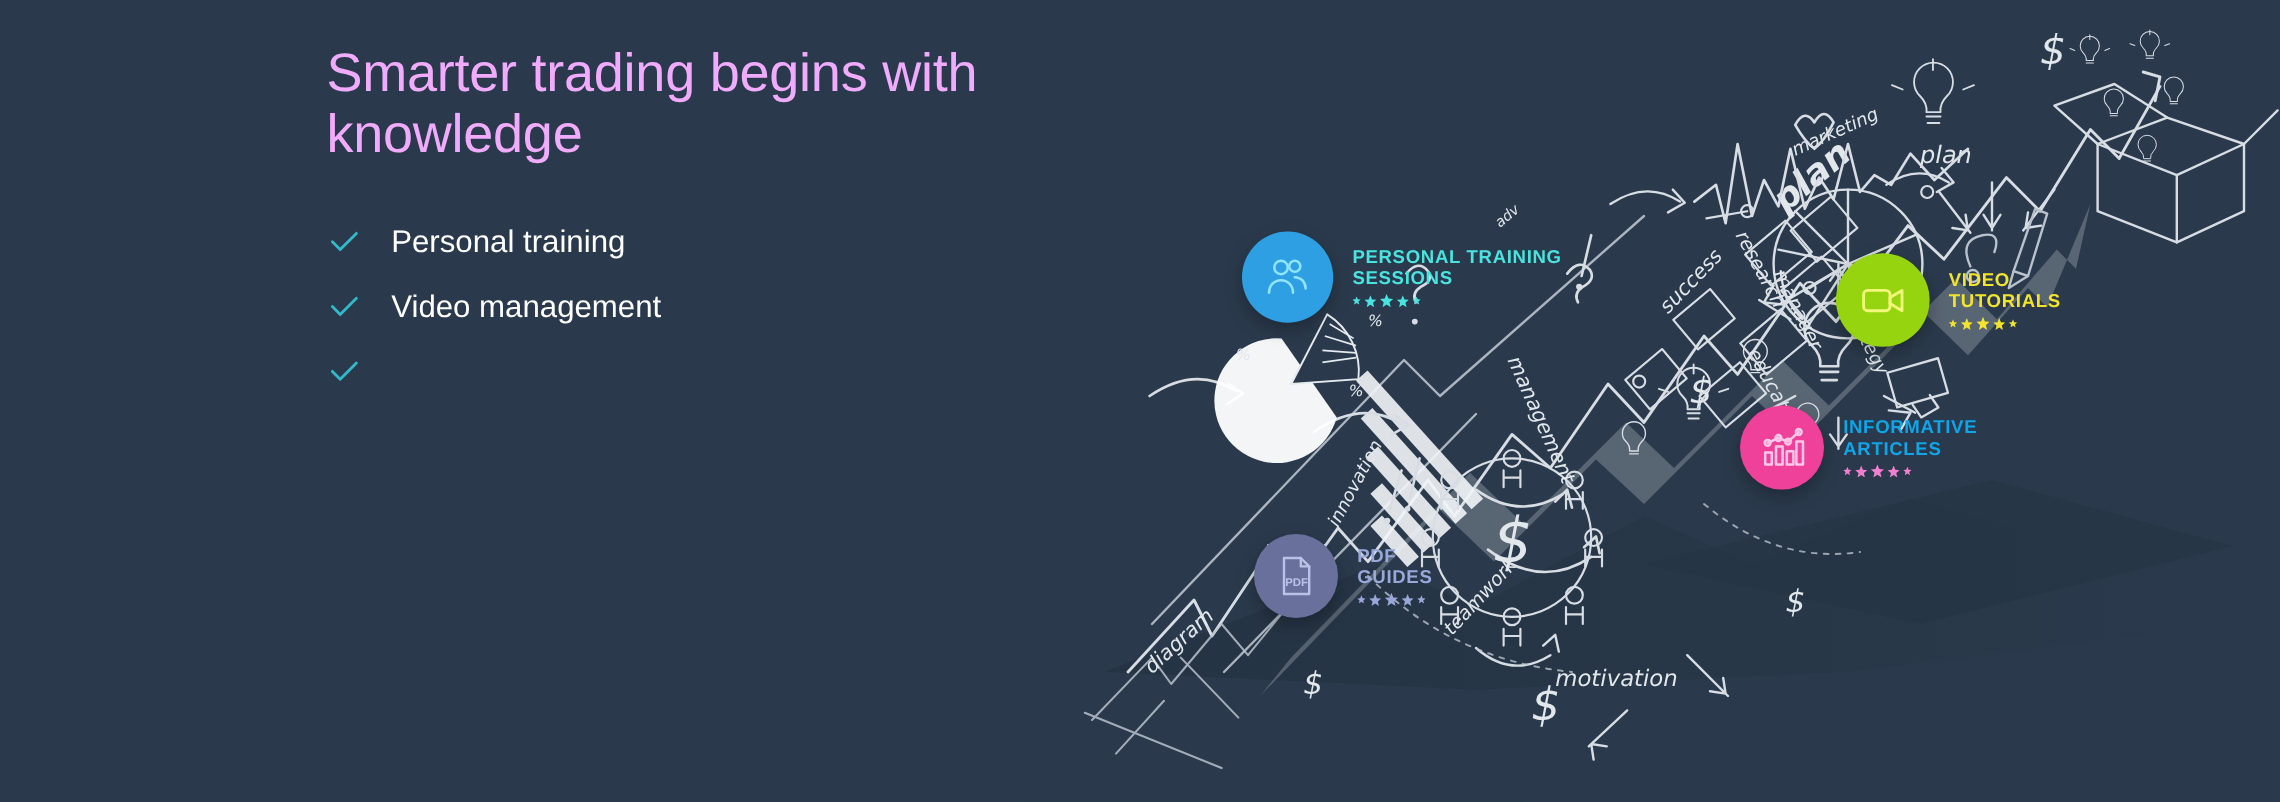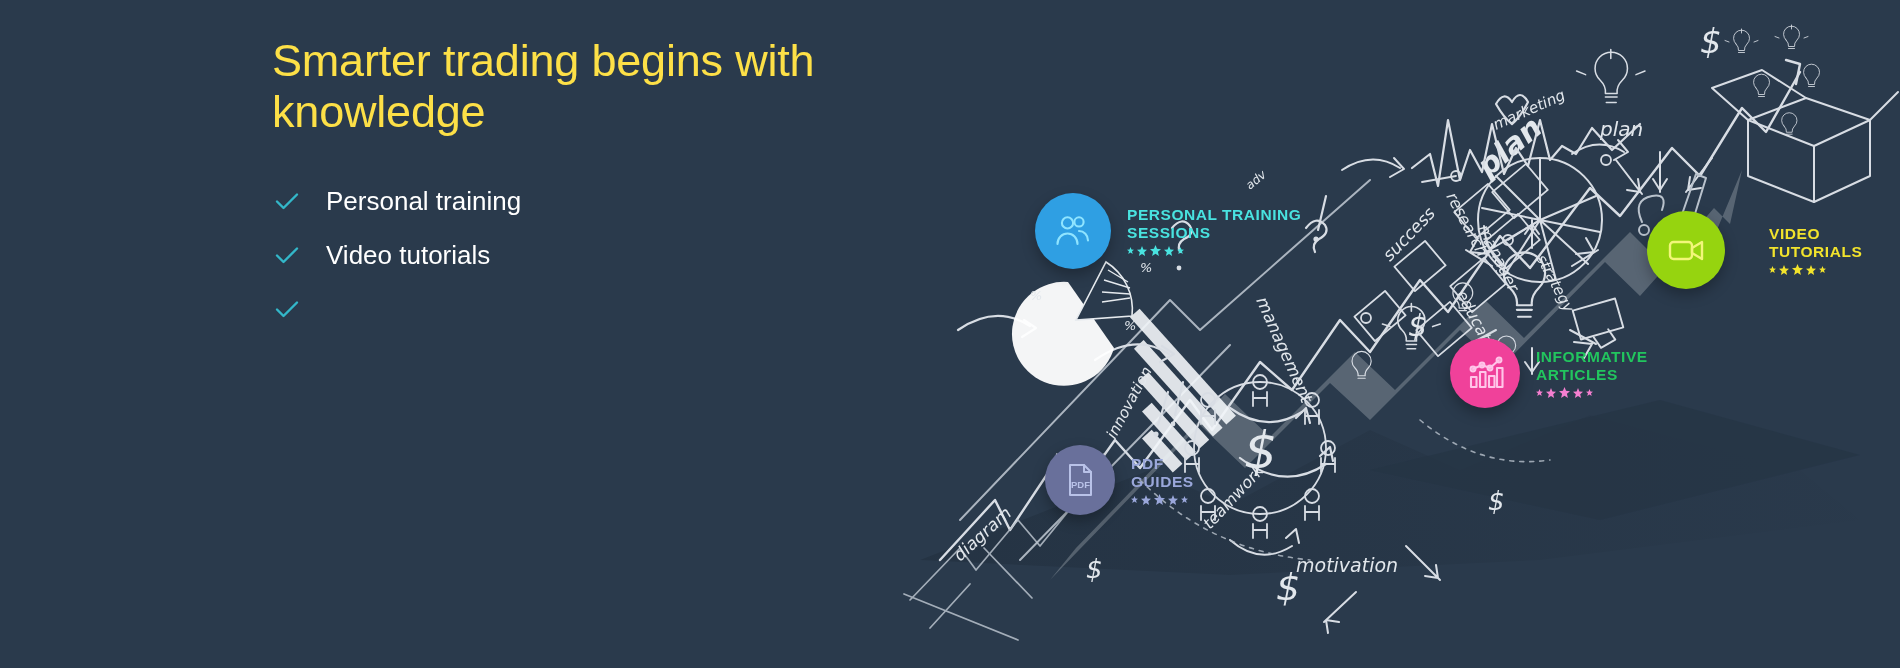--- a/index.html
+++ b/index.html
@@ -16,21 +16,21 @@
     background:#2a3a4c;
   }
 
   
   .copy {
     position:absolute;
     left:272px; top:36px;
     width:680px;
   }
   .headline {
-    color:#fde047;
+    color:#f0abfc;
     font-size:45px;
     line-height:1.13;
     font-weight:400;
     letter-spacing:-0.2px;
     max-width:640px;
   }
   .bullet-list { margin-top:36px; }
   .bullet {
     display:flex;
     align-items:center;
@@ -82,27 +82,27 @@
     white-space:nowrap;
   }
   .stars { margin-top:4px; display:flex; align-items:center; gap:3px; }
   .stars svg { display:block; }
 
   
   #badge-personal { left:1035px; top:193px; }
   #badge-personal .disc { width:76px; height:76px; background:#2f9fe3; }
   #badge-personal .cap  { color:#49e3e0; }
 
-  #badge-video { left:1647px; top:211px;gap:28px; }
+  #badge-video { left:1530px; top:211px; }
   #badge-video .disc { width:78px; height:78px; background:#96d40f; }
   #badge-video .cap  { color:#f2e32c; }
 
   #badge-articles { left:1450px; top:338px; }
   #badge-articles .disc { width:70px; height:70px; background:#f0419a; }
-  #badge-articles .cap  { color:#22c55e; }
+  #badge-articles .cap  { color:#0ea5e9; }
 
   #badge-pdf { left:1045px; top:445px; }
   #badge-pdf .disc { width:70px; height:70px; background:#69709b; }
   #badge-pdf .cap  { color:#9aa7da; }
 </style>
 </head>
 <body>
 
 <div id="stage">
 
@@ -120,21 +120,21 @@
         </span>
         <span class="label">Personal training</span>
       </div>
 
       <div class="bullet">
         <span class="check">
           <svg width="28" height="28" viewBox="0 0 28 28">
             <path d="M4 14.5 L10.5 21 L24 7.5" fill="none" stroke="#33b7c9" stroke-width="2.4" stroke-linecap="round" stroke-linejoin="round"></path>
           </svg>
         </span>
-        <span class="label">Video tutorials</span>
+        <span class="label">Video management</span>
       </div>
 
       <div class="bullet">
         <span class="check">
           <svg width="28" height="28" viewBox="0 0 28 28">
             <path d="M4 14.5 L10.5 21 L24 7.5" fill="none" stroke="#33b7c9" stroke-width="2.4" stroke-linecap="round" stroke-linejoin="round"></path>
           </svg>
         </span>
       </div>
 

